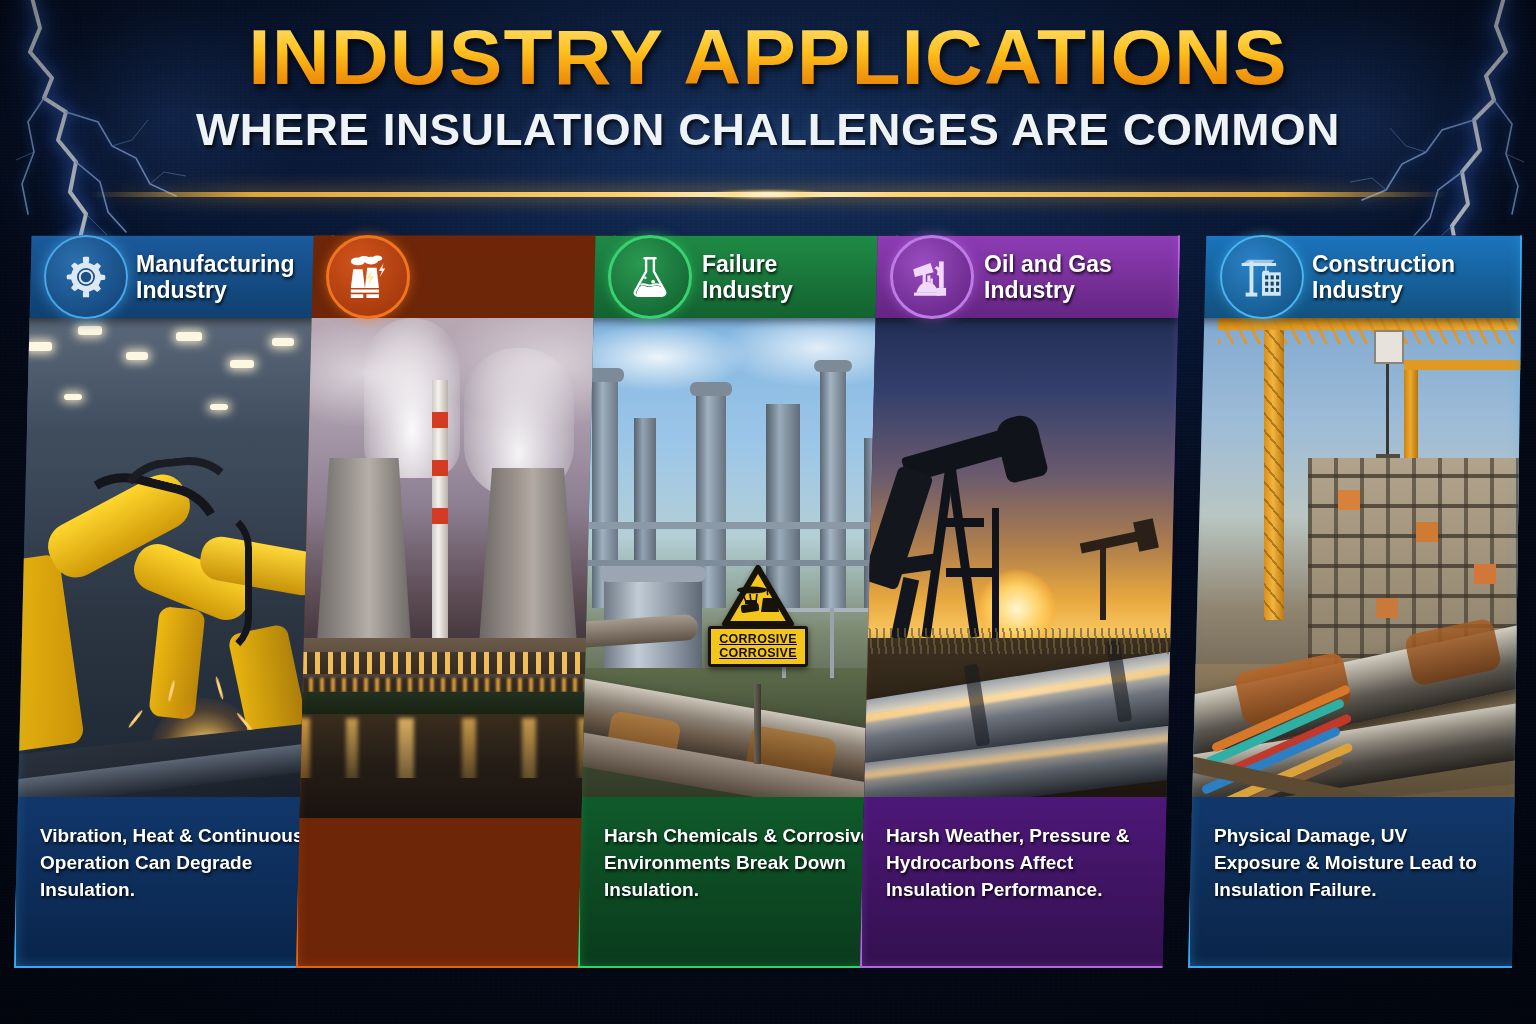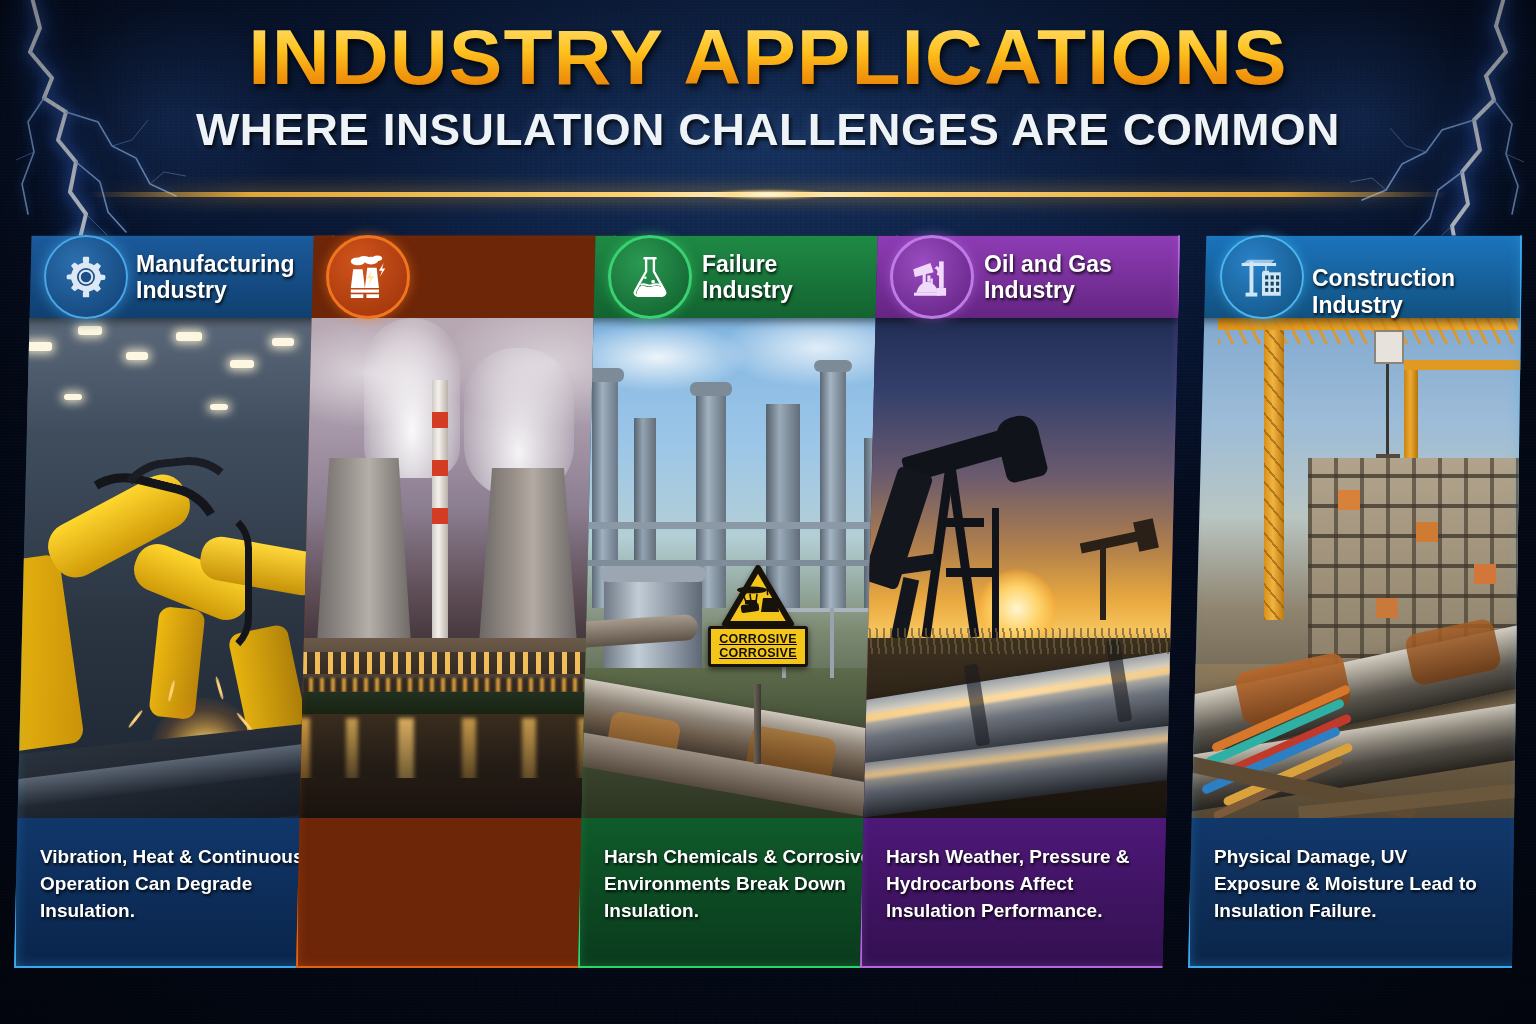--- a/index.html
+++ b/index.html
@@ -79,21 +79,21 @@
     z-index:4;
   }
   .badge svg{width:50px;height:50px;}
 
   .photo{
     position:absolute;left:0;width:100%;top:90px;height:500px;overflow:hidden;
   }
   .photo-inner{position:absolute;inset:-10px;}
 
   .caption{
-    position:absolute;left:0;width:100%;bottom:0;height:150px;
+    position:absolute;left:0;width:100%;bottom:0;height:171px;
     padding:26px 26px 0 26px;
     color:#fff;font-size:19px;font-weight:bold;line-height:1.42;
     text-shadow:1px 2px 3px rgba(0,0,0,.9);
   }
   .sh{position:absolute;}
 
   .spark{position:absolute;background:#ffd27a;border-radius:50%;filter:blur(.3px);}
   .lampr{position:absolute;background:#fdf6e0;border-radius:3px;box-shadow:0 0 10px 3px rgba(255,245,210,.8);}
 
   
@@ -455,21 +455,21 @@
             <div class="sh" style="left:22px;top:420px;width:150px;height:9px;background:#2fb0a5;border-radius:6px;transform:rotate(-24deg);"></div>
             <div class="sh" style="left:34px;top:434px;width:145px;height:9px;background:#c0392b;border-radius:6px;transform:rotate(-24deg);"></div>
             <div class="sh" style="left:18px;top:448px;width:150px;height:9px;background:#2d7fc4;border-radius:6px;transform:rotate(-24deg);"></div>
             <div class="sh" style="left:40px;top:462px;width:140px;height:9px;background:#d9a23c;border-radius:6px;transform:rotate(-24deg);"></div>
             <div class="sh" style="left:30px;top:476px;width:140px;height:8px;background:#7c5a3a;border-radius:6px;transform:rotate(-24deg);"></div>
 
             <div class="sh" style="left:-10px;top:470px;width:250px;height:16px;background:#5c4a33;transform:rotate(12deg);"></div>
             <div class="sh" style="left:120px;top:486px;width:240px;height:14px;background:#6b573c;transform:rotate(-6deg);"></div>
           </div>
         </div>
-        <div class="hdr" style="background:linear-gradient(180deg,#1b74bd,#12517f);align-items:flex-end;">
+        <div class="hdr" style="background:linear-gradient(180deg,#1b74bd,#12517f);">
           <div style="margin-left:124px;">
             <div class="hdr-label">Construction</div>
             <div class="hdr-label">Industry</div>
           </div>
         </div>
         <div class="caption" style="background:linear-gradient(180deg,#12386b,#0a2447);">
           <span>Physical Damage, UV Exposure &amp; Moisture Lead to Insulation Failure.</span>
         </div>
       </div>
       <div class="badge" style="left:32px;top:7px;background:radial-gradient(circle at 38% 32%,#2a82c8,#10507f);border:2px solid #49b4ef;box-shadow:0 0 12px rgba(70,180,240,.5);">

